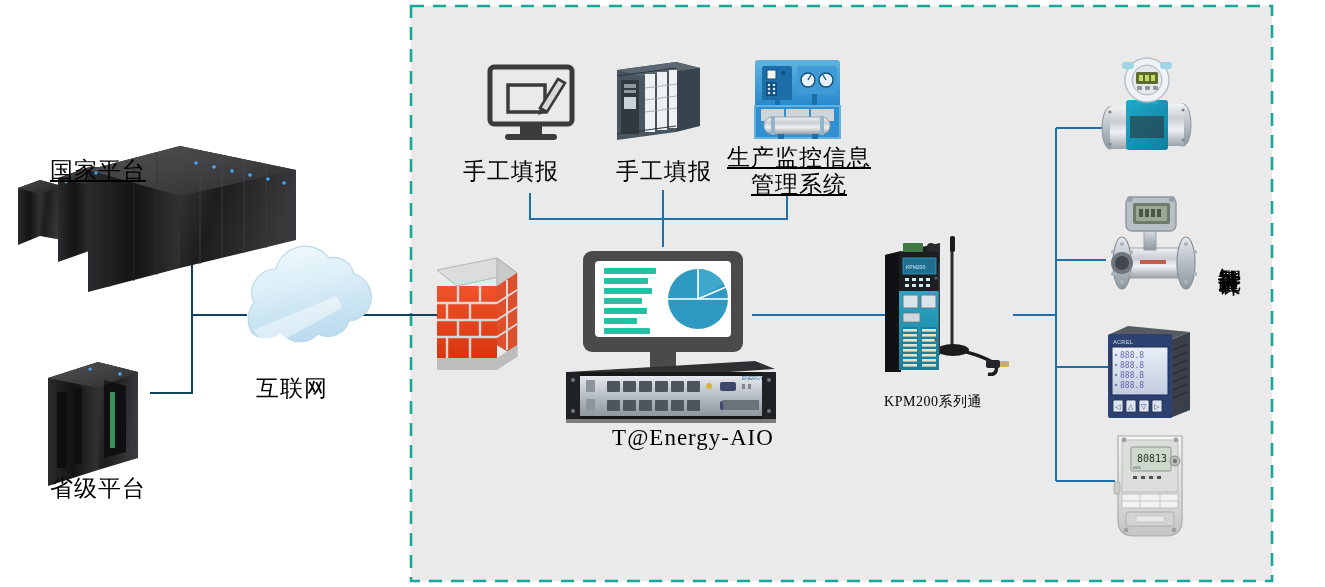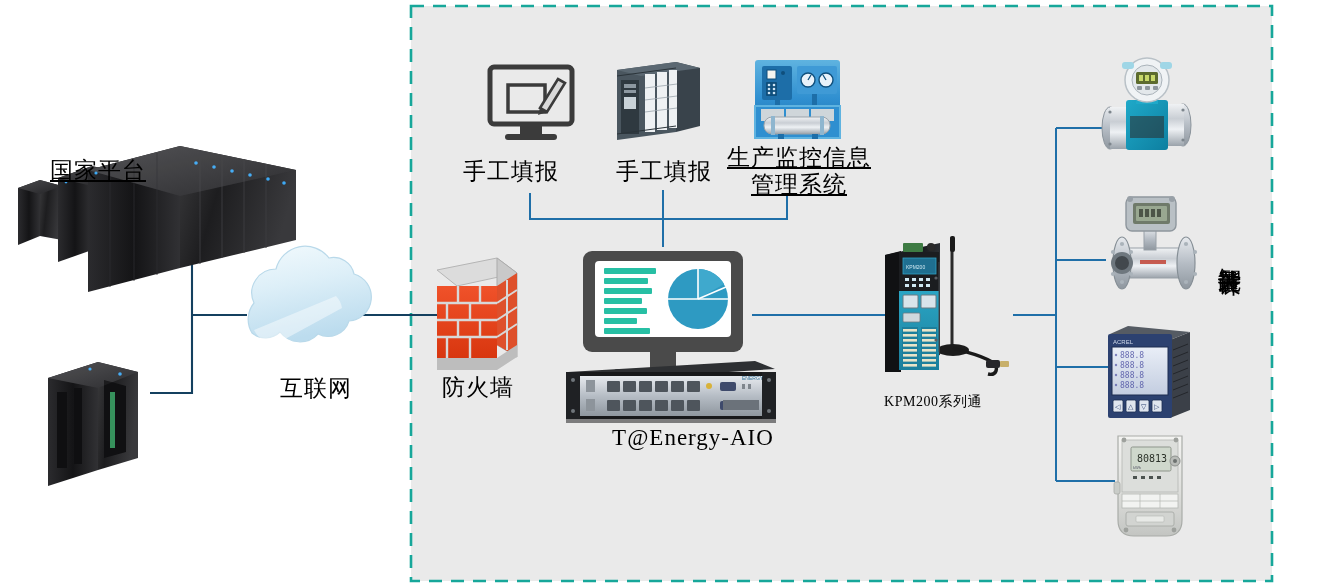--- a/index.html
+++ b/index.html
@@ -632,24 +632,24 @@
           <circle cx="1174" cy="530" r="2.4"></circle>
       </g>
 
       <rect x="1114" y="482" width="6" height="12" rx="2" fill="#c9ccc8" stroke="#a8aba7" stroke-width="0.8"></rect>
     </g>
 
   </svg>
 
   <div class="lbl lbl-cjk" style="left:18px;top:157px;width:160px;text-decoration:underline;">国家平台</div>
 
-
-  <div class="lbl lbl-cjk" style="left:232px;top:375px;width:120px;text-align:right;">互联网</div>
-
-  <div class="lbl lbl-cjk" style="left:415px;top:374px;width:126px;">防火墙</div>
+  <div class="lbl lbl-cjk" style="left:18px;top:475px;width:160px;">省级平台</div>
+
+  <div class="lbl lbl-cjk" style="left:232px;top:375px;width:120px;">互联网</div>
+
 
   <div class="lbl lbl-cjk" style="left:451px;top:158px;width:120px;">手工填报</div>
 
   <div class="lbl lbl-cjk" style="left:604px;top:158px;width:120px;">手工填报</div>
 
   <div class="lbl lbl-cjk" style="left:709px;top:144px;width:180px;text-decoration:underline;">生产监控信息
 管理系统</div>
 
   <div class="lbl lbl-cjk" style="left:548px;top:424px;width:290px;">T@Energy-AIO</div>
 

